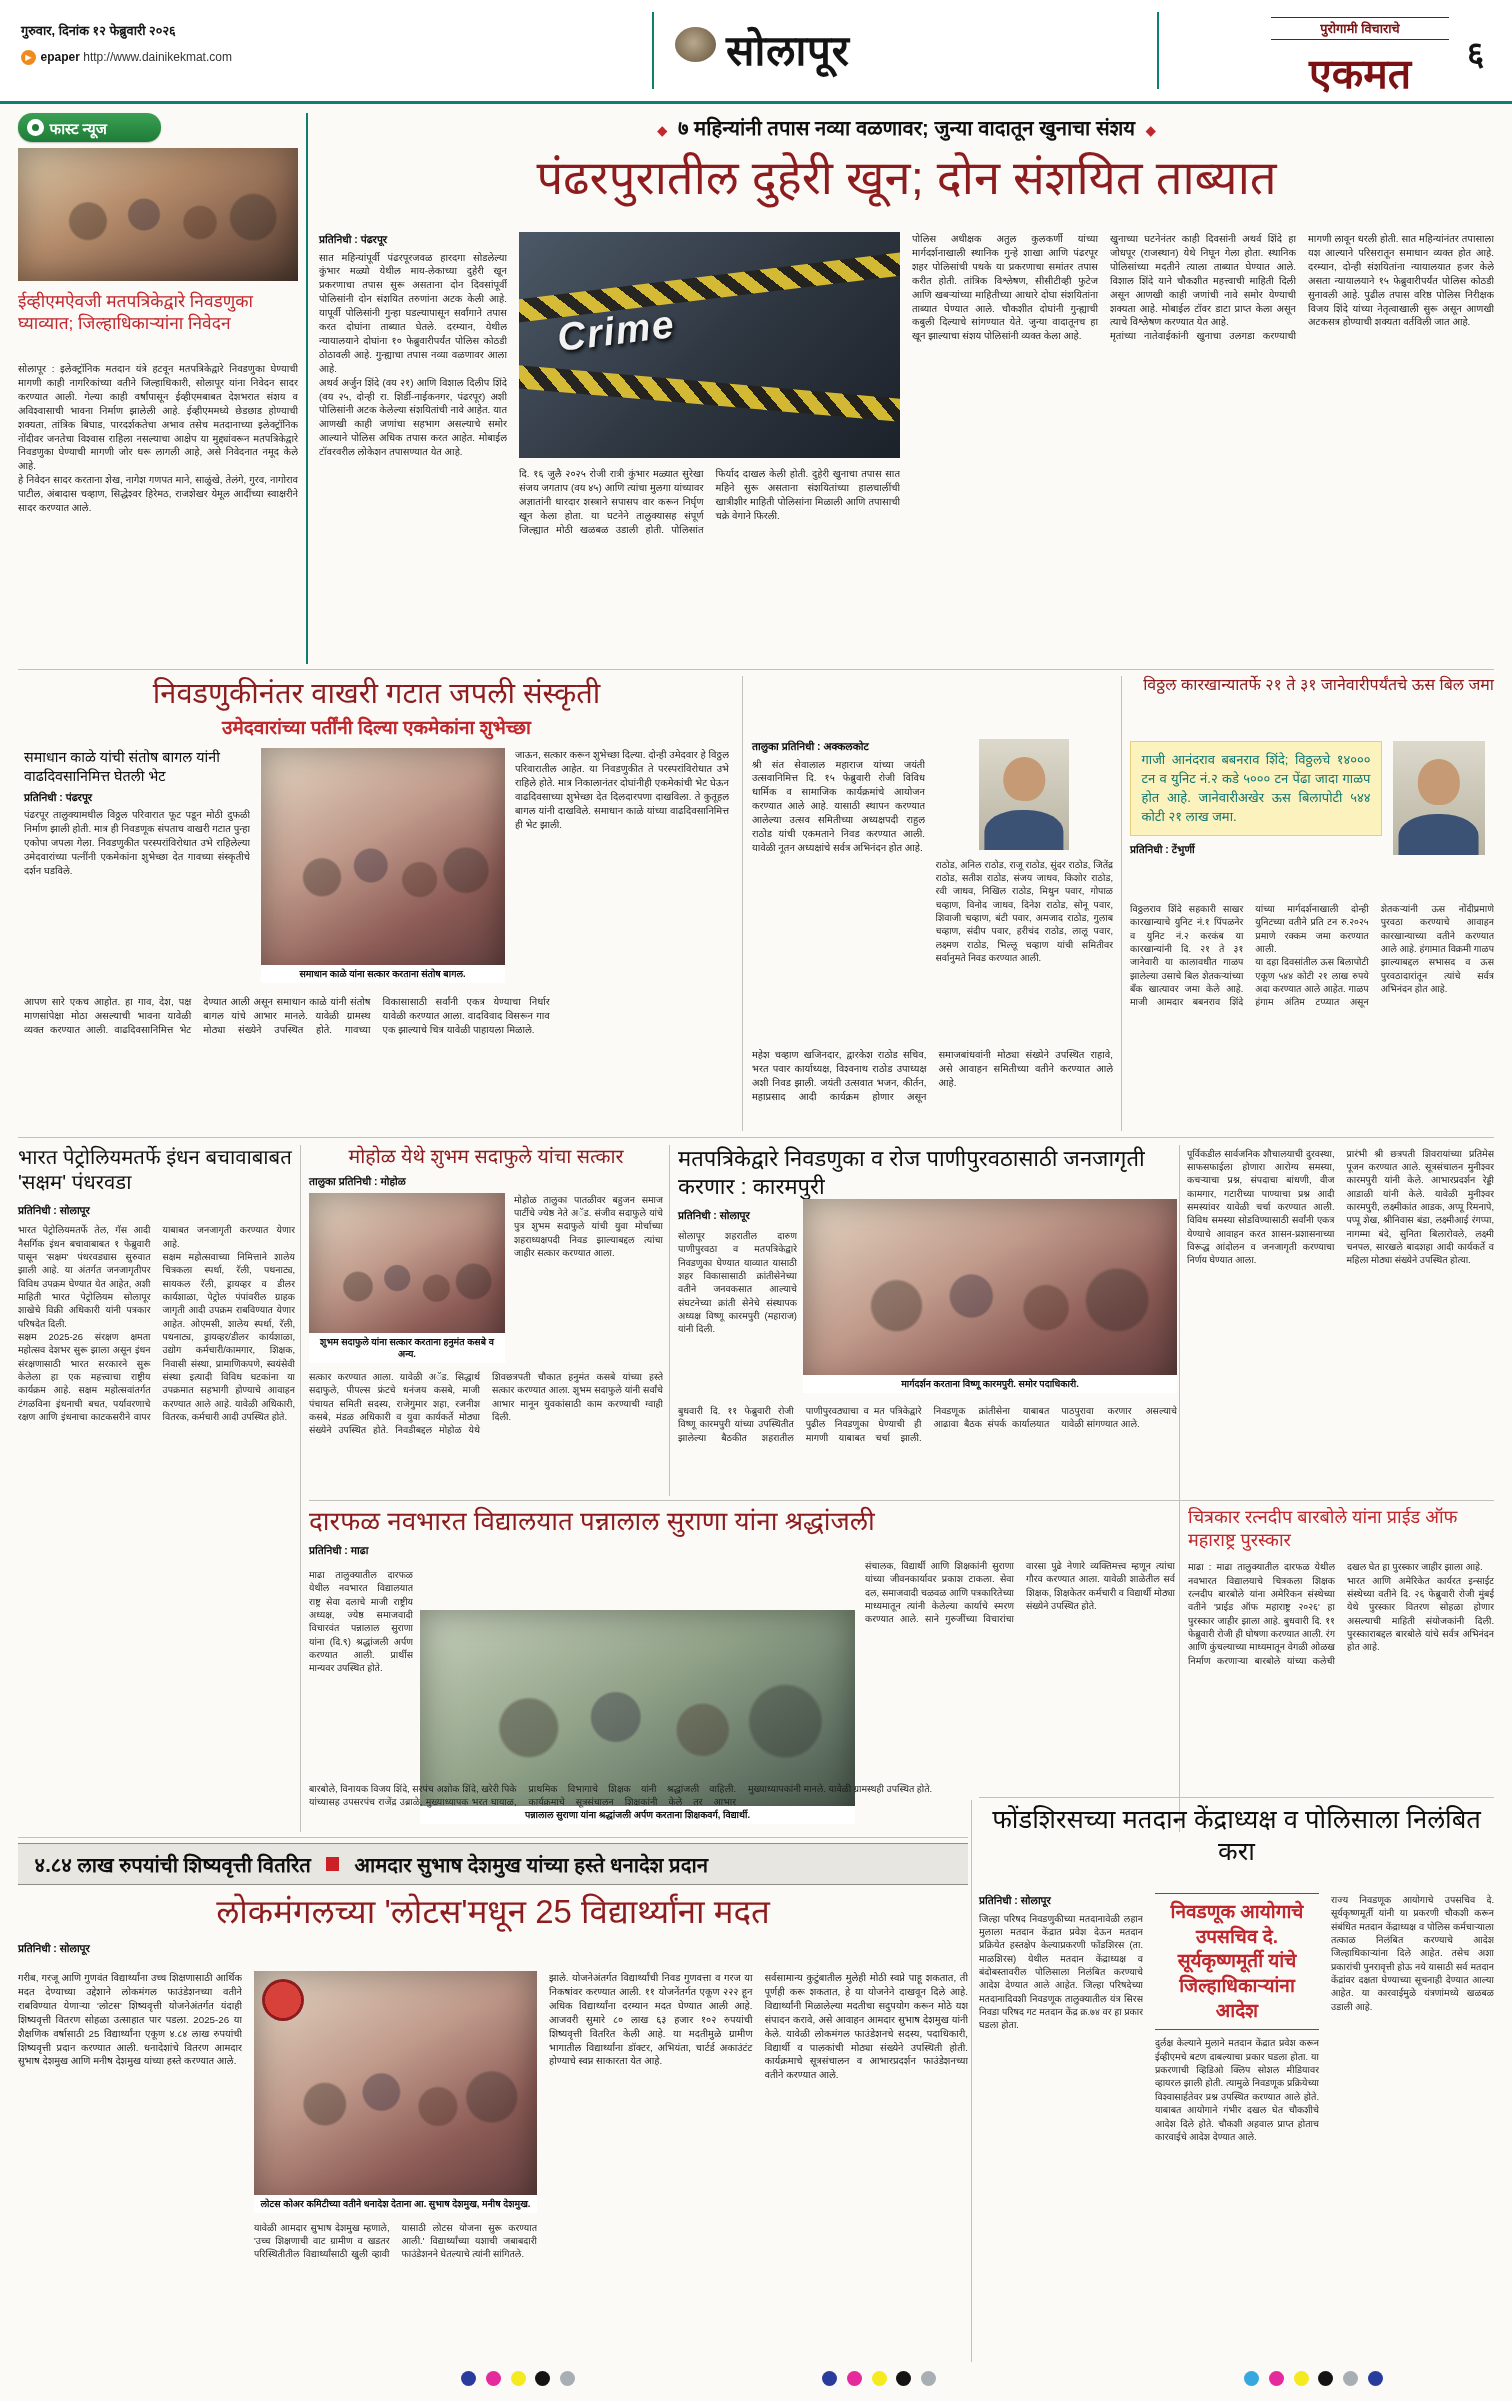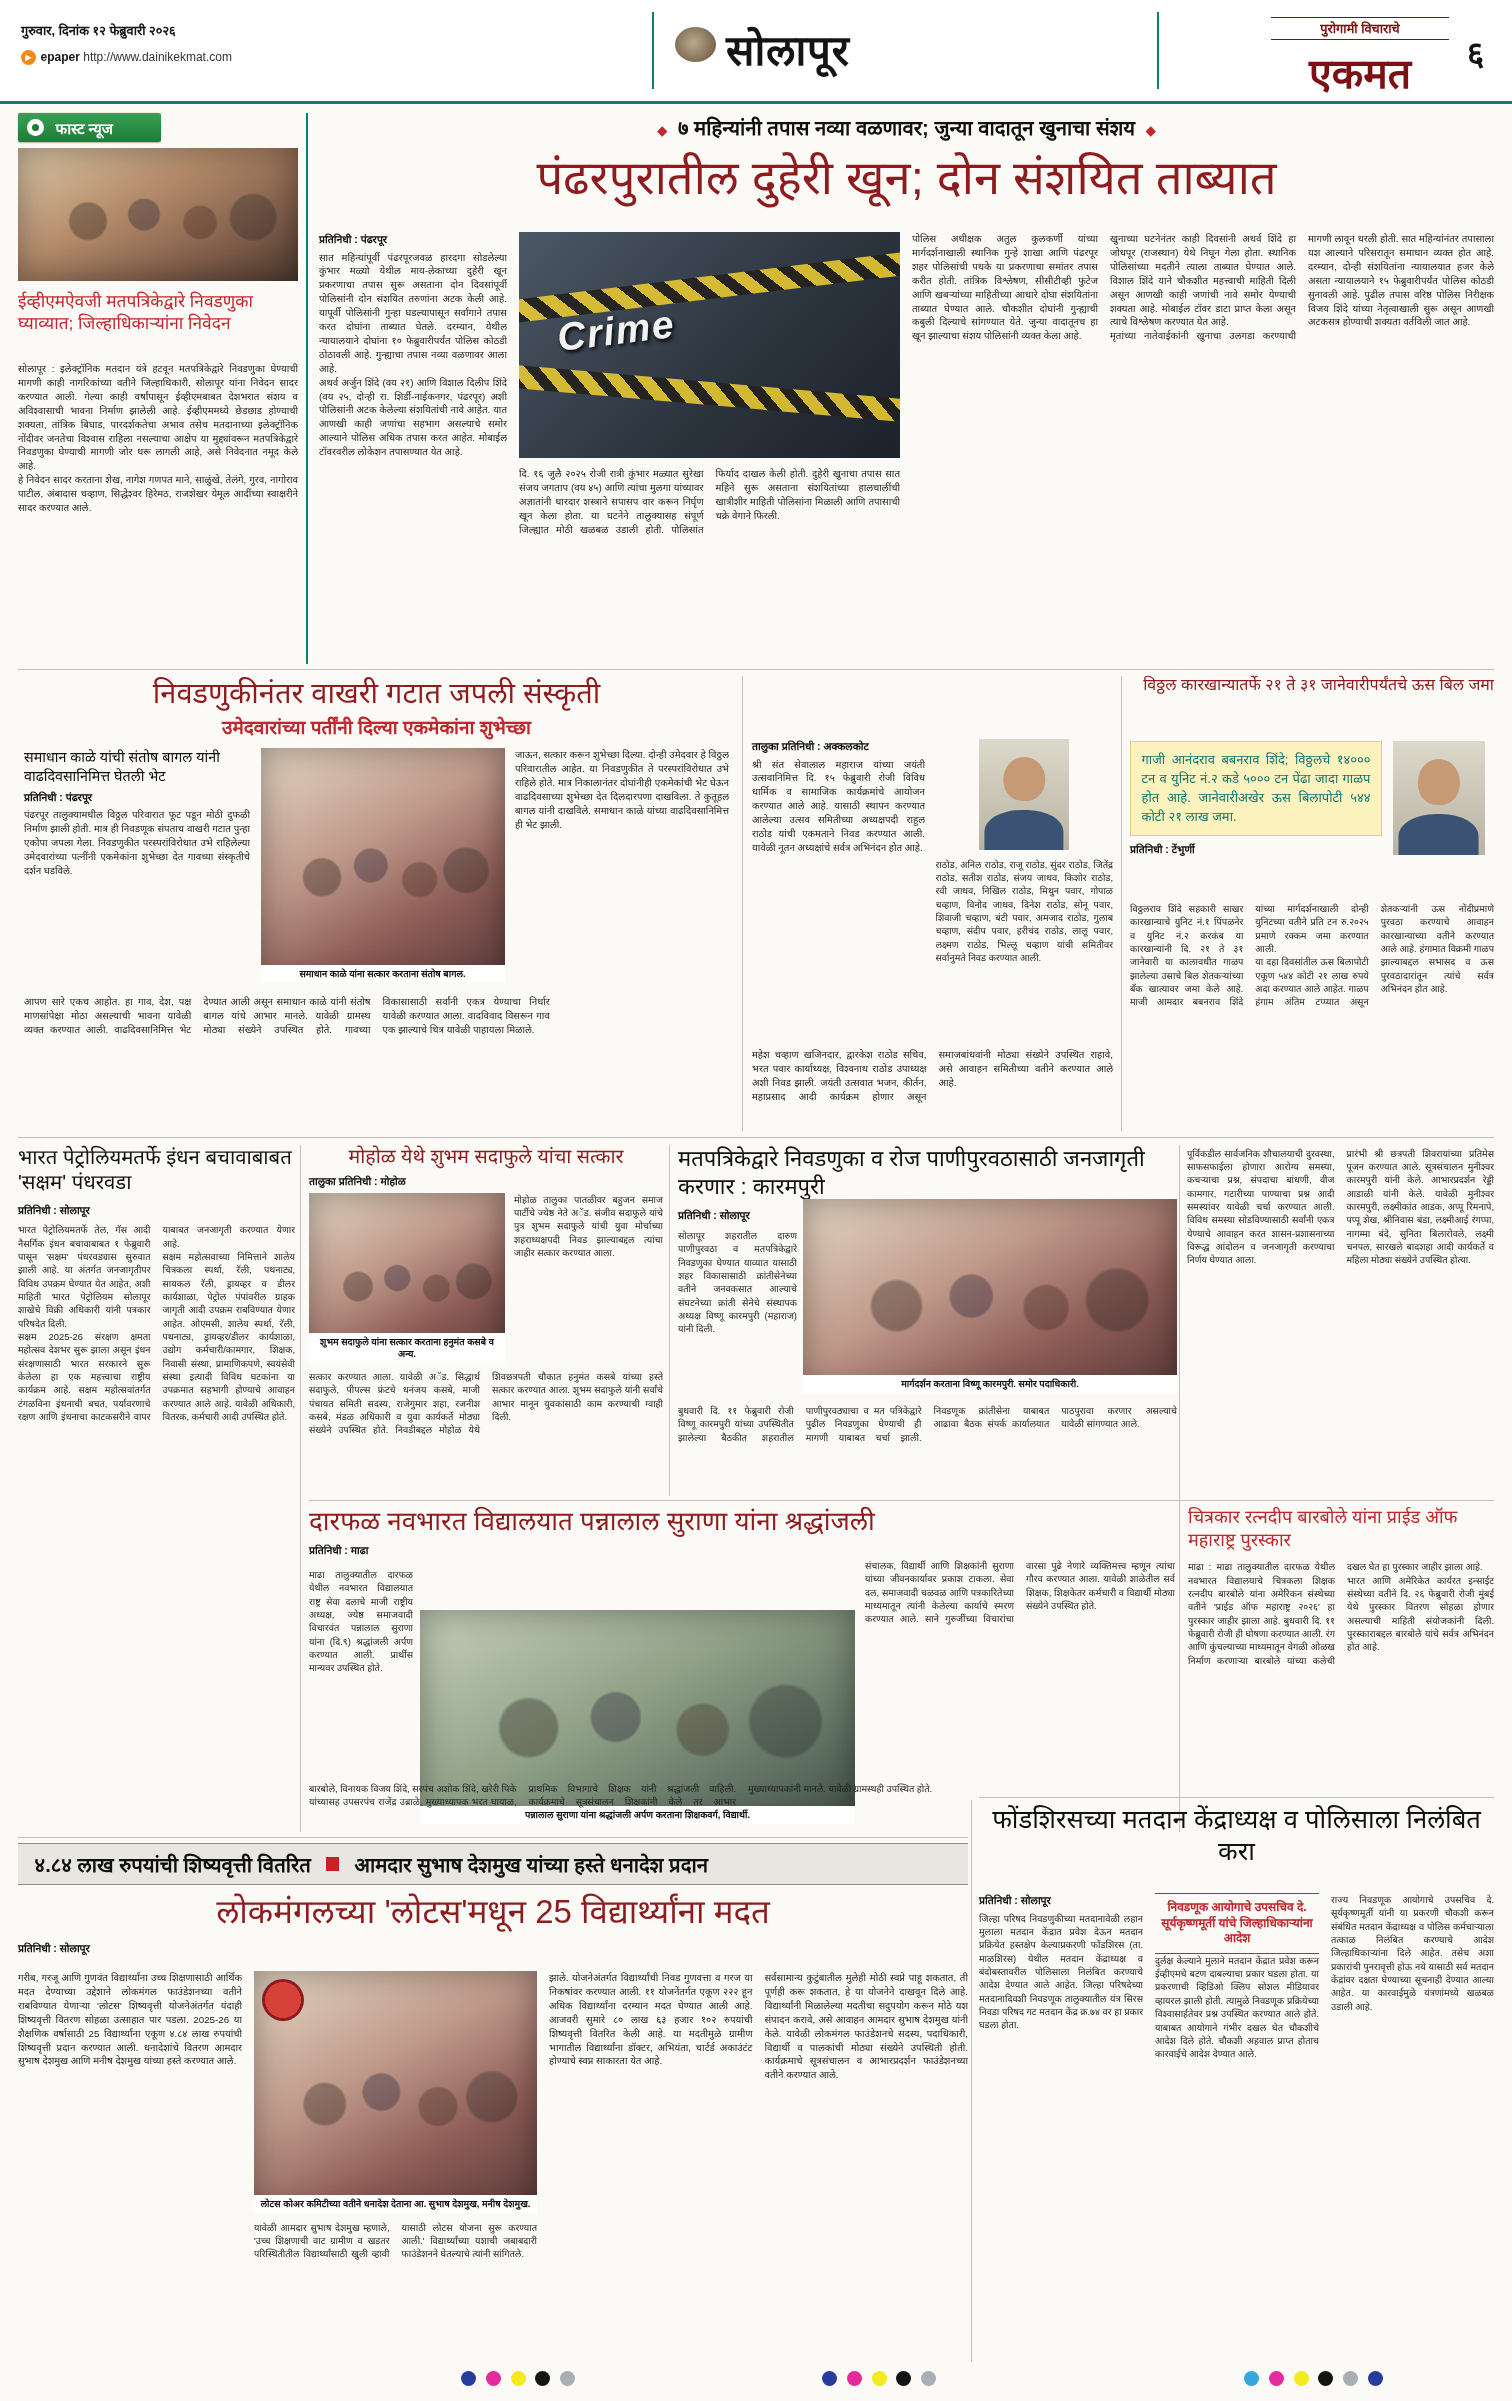--- a/index.html
+++ b/index.html
@@ -15,21 +15,21 @@
   h1,h2,h3{font-weight:normal;line-height:1.18}
   .vline{position:absolute;width:0.8px;background:#c2c2bc}
   .vline.teal{width:1.5px;background:#0d7f6e}
   .hline{position:absolute;height:0.8px;background:#c2c2bc}
   
   .header{position:absolute;left:0;top:0;width:1512px;height:104px;background:#fff;border-bottom:3.8px solid #0d7f6e}
   .epaper-ic{display:inline-block;width:15px;height:15px;border-radius:50%;background:#f08a1d;color:#fff;
              font-size:8.3px;line-height:15px;text-align:center;vertical-align:middle;margin-right:4.5px}
   .brand-tag{border-top:1.5px solid #7b1113;border-bottom:1.5px solid #7b1113;padding:1.5px 6px}
   
-  .pill{display:flex;align-items:center;gap:12px;width:143px;height:29px;border-radius:2px;
+  .pill{display:flex;align-items:center;gap:6px;width:143px;height:29px;border-radius:14px;
         background:linear-gradient(#3aa054,#1e7c37);color:#fff;font-weight:bold;font-size:15px;padding:0 9px;
         box-shadow:0 0.8px 1.5px rgba(0,0,0,.3)}
   .pill .ic{width:16.6px;height:16.6px;border-radius:50%;background:#fff;position:relative}
   .pill .ic::after{content:"";position:absolute;left:4.5px;top:4.5px;width:7.5px;height:7.5px;border-radius:50%;background:#1e7c37}
   
   .photo{position:relative;overflow:hidden;box-shadow:inset 0 0 34px rgba(0,0,0,.38);background:
          linear-gradient(155deg,#cdc3a9,#9aa083 45%,#6f755d 76%,#555a49)}
   .photo.warm{background:linear-gradient(150deg,#dcc9a9,#b58c6b 40%,#84604c 72%,#503c31)}
   .photo.indoor{background:linear-gradient(150deg,#e4d6c3,#c09a8b 40%,#8d5c56 70%,#5b3b3b)}
   .photo.green{background:linear-gradient(150deg,#c6cfba,#90a188 45%,#617263 78%,#414f44)}
@@ -260,21 +260,21 @@
 
 <div class="hline" style="left:979px;top:1797px;width:515px"></div>
 <div class="abs" style="left:979px;top:1804px;width:515px;height:557px">
   <h2 class="hl-black" style="font-size:25.6px;text-align:center;line-height:1.25">फोंडशिरसच्या मतदान केंद्राध्यक्ष व पोलिसाला निलंबित करा</h2>
   <div class="abs" style="left:0;top:89px;width:515px;height:467px;display:flex;gap:12px">
     <div style="width:164px;flex:0 0 auto">
       <div class="byline" style="margin-bottom:4.5px">प्रतिनिधी : सोलापूर</div>
       <div class="bt" style="height:441px;font-size:9.4px">जिल्हा परिषद निवडणुकीच्या मतदानावेळी लहान मुलाला मतदान केंद्रात प्रवेश देऊन मतदान प्रक्रियेत हस्तक्षेप केल्याप्रकरणी फोंडशिरस (ता. माळशिरस) येथील मतदान केंद्राध्यक्ष व बंदोबस्तावरील पोलिसाला निलंबित करण्याचे आदेश देण्यात आले आहेत. जिल्हा परिषदेच्या मतदानादिवशी निवडणूक तालुक्यातील यंत्र सिरस निवडा परिषद गट मतदान केंद्र क्र.७४ वर हा प्रकार घडला होता.</div>
     </div>
     <div style="width:164px;flex:0 0 auto">
-      <div class="subhead-red" style="font-size:12px;border-top:1.5px solid #c1272d;border-bottom:1.5px solid #c1272d;padding:6px 1.5px;margin-bottom:0">निवडणूक आयोगाचे उपसचिव दे. सूर्यकृष्णमूर्ती यांचे जिल्हाधिकाऱ्यांना आदेश</div>
+      <div class="subhead-red" style="font-size:19px;border-top:1.5px solid #c1272d;border-bottom:1.5px solid #c1272d;padding:6px 1.5px;margin-bottom:6px">निवडणूक आयोगाचे उपसचिव दे. सूर्यकृष्णमूर्ती यांचे जिल्हाधिकाऱ्यांना आदेश</div>
       <div class="bt" style="height:354px;font-size:9.4px">दुर्लक्ष केल्याने मुलाने मतदान केंद्रात प्रवेश करून ईव्हीएमचे बटण दाबल्याचा प्रकार घडला होता. या प्रकरणाची व्हिडिओ क्लिप सोशल मीडियावर व्हायरल झाली होती. त्यामुळे निवडणूक प्रक्रियेच्या विश्वासार्हतेवर प्रश्न उपस्थित करण्यात आले होते. याबाबत आयोगाने गंभीर दखल घेत चौकशीचे आदेश दिले होते. चौकशी अहवाल प्राप्त होताच कारवाईचे आदेश देण्यात आले.</div>
     </div>
     <div class="bt" style="flex:1 1 auto;height:462px;font-size:9.4px">राज्य निवडणूक आयोगाचे उपसचिव दे. सूर्यकृष्णमूर्ती यांनी या प्रकरणी चौकशी करून संबंधित मतदान केंद्राध्यक्ष व पोलिस कर्मचाऱ्याला तत्काळ निलंबित करण्याचे आदेश जिल्हाधिकाऱ्यांना दिले आहेत. तसेच अशा प्रकारांची पुनरावृत्ती होऊ नये यासाठी सर्व मतदान केंद्रांवर दक्षता घेण्याच्या सूचनाही देण्यात आल्या आहेत. या कारवाईमुळे यंत्रणांमध्ये खळबळ उडाली आहे.</div>
   </div>
 </div>
 
 <div class="dots" style="left:461px;top:2371px">
   <span class="dot c1"></span>
   <span class="dot c2"></span>
   <span class="dot c3"></span>

